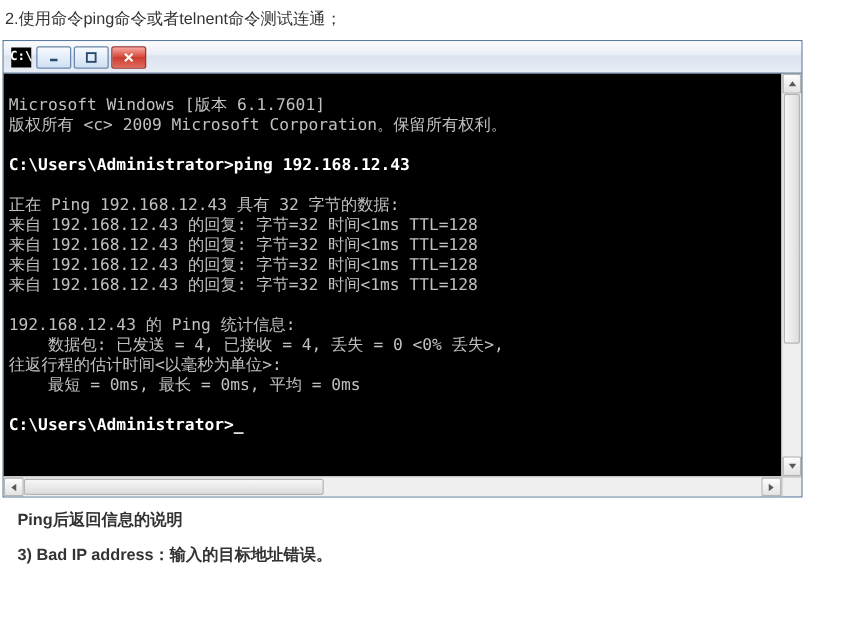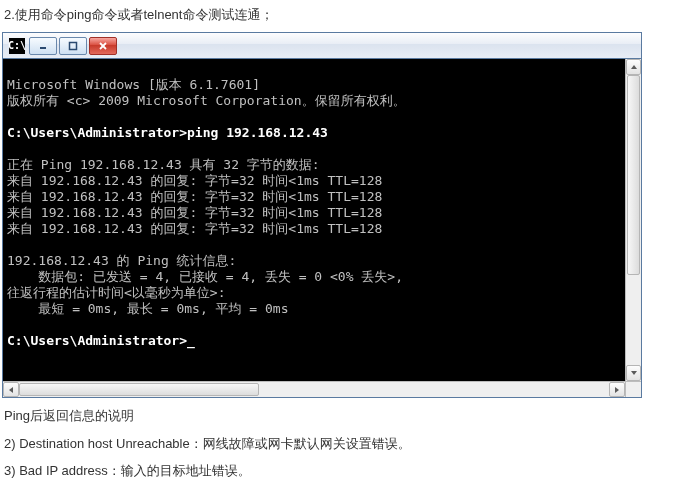--- a/index.html
+++ b/index.html
@@ -18,21 +18,21 @@
     .term .bold { color: #fff; font-weight: bold; }
     .scrollbar-v { position: absolute; right: 0; top: 0; bottom: 16px; width: 16px; background: #efefef; border-left: 1px solid #bcbcbc; display: flex; flex-direction: column; }
     .sb-btn { height: 16px; background: linear-gradient(to bottom,#fdfdfd,#e3e3e3); border: 1px solid #b5b5b5; border-radius: 2px; display:flex; align-items:center; justify-content:center; cursor:pointer; }
     .sb-track { flex: 1; background: #efefef; position: relative; }
     .sb-thumb { position: absolute; left: 1px; right: 1px; top: 0; height: 200px; background: linear-gradient(to right,#f7f7f7,#dcdcdc); border: 1px solid #b5b5b5; border-radius: 2px; }
     .scrollbar-h { height: 16px; background: #efefef; border-top: 1px solid #bcbcbc; display: flex; margin-right: 16px; }
     .sb-h-track { flex: 1; background: #efefef; position: relative; }
     .sb-h-thumb { position: absolute; top: 1px; bottom: 1px; left: 0; width: 240px; background: linear-gradient(to bottom,#f7f7f7,#dcdcdc); border: 1px solid #b5b5b5; border-radius: 2px; }
     .sb-corner { position: absolute; right: 0; bottom: 0; width: 16px; height: 16px; background: #efefef; border-left:1px solid #bcbcbc; border-top:1px solid #bcbcbc; }
     .notes { padding: 0 4px; }
-    .notes p { color: #333; font-size: 13px; line-height: 1.5; margin: 8px 0; }
+    .notes p { color: #333; font-size: 13px; line-height: 1.5; margin: 8px 10px; font-weight: bold; }
   </style>
 </head>
 <body>
 
 <div class="doc-line">2.使用命令ping命令或者telnent命令测试连通；</div>
 
 <div class="window">
   <div class="titlebar">
     <span class="tb-icon">C:\</span>
     <div class="tb-btns">
@@ -103,16 +103,15 @@
             <polygon points="2,1 6,4 2,7" fill="#5a5a5a"></polygon>
           </svg>
         </div>
     </div>
     <div class="sb-corner"></div>
   </div>
 </div>
 
 <div class="notes">
   <p>Ping后返回信息的说明</p>
-  <p>2) Destination host Unreachable：网线故障或网卡默认网关设置错误。</p>
   <p>3) Bad IP address：输入的目标地址错误。</p>
 
 </div>
 
 </body></html>

